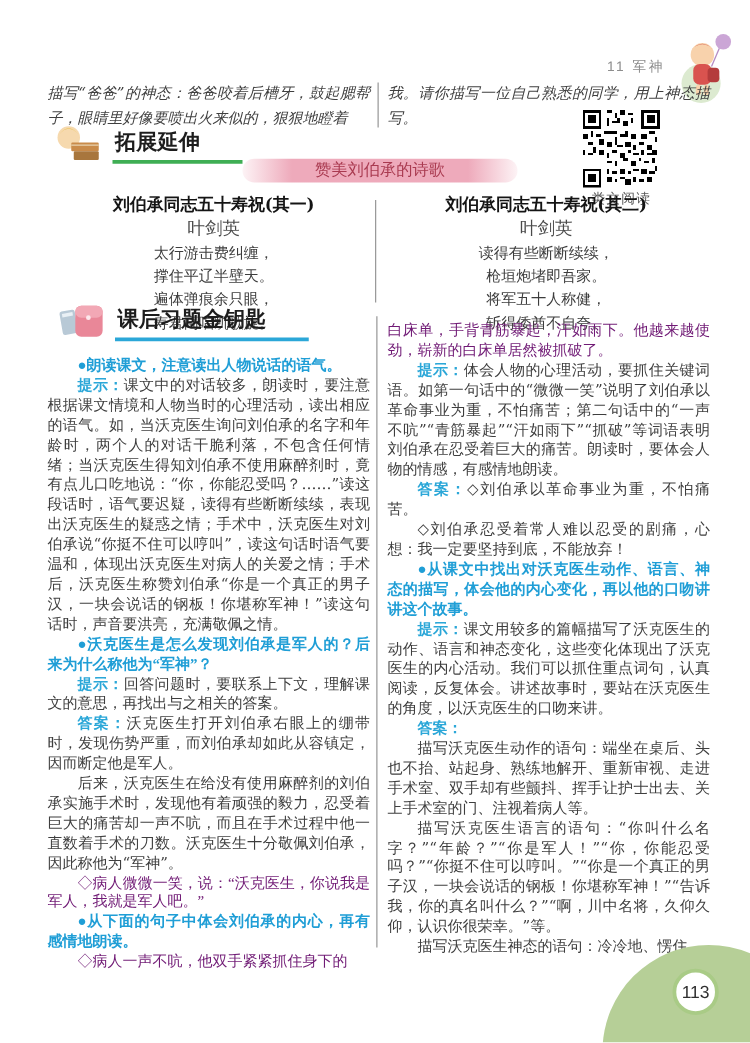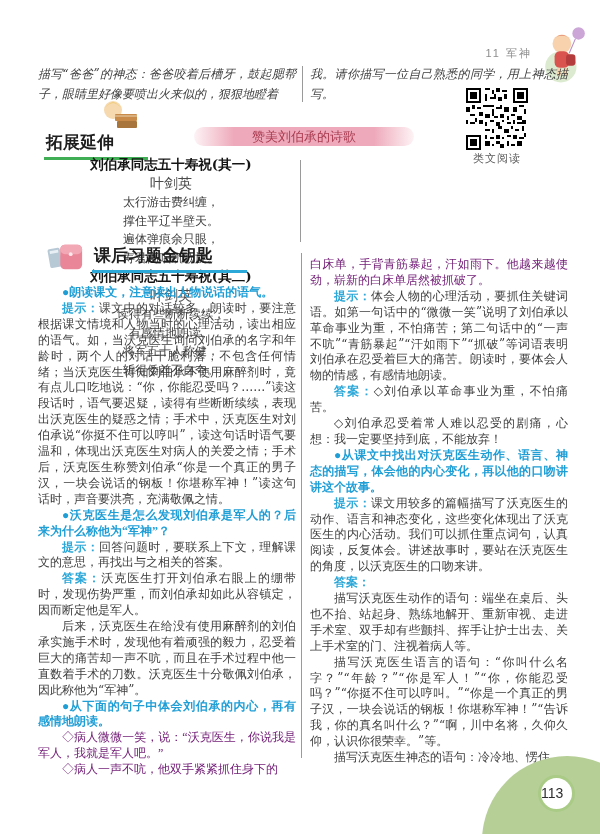--- a/index.html
+++ b/index.html
@@ -10,36 +10,36 @@
   .lesson-header{position:absolute;top:46px;right:68px;font-size:11px;color:#8d8d8d;
         font-family:"Liberation Sans",sans-serif;letter-spacing:2px;}
   .mascot{position:absolute;top:24px;right:12px;width:48px;height:60px;}
 
   
   .top-row{position:absolute;top:64px;left:38px;width:532px;display:flex;}
   .top-col{width:258px;font-size:12px;line-height:20px;text-align:justify;color:#3f3f3f;font-style:italic;}
   .top-divider{width:1px;background:#9a9a9a;margin:2px 7px 2px 6px;}
 
   
-  .ext-header{position:absolute;top:99px;left:44px;display:flex;align-items:flex-end;flex-direction:column;}
+  .ext-header{position:absolute;top:99px;left:44px;display:flex;align-items:flex-end;}
   .section-icon{width:38px;height:32px;margin-right:8px;}
   .section-title{font-size:17px;font-weight:bold;color:#1d1d1d;padding:0 34px 3px 2px;}
   .u-green{border-bottom:3px solid #3fae54;}
   .u-blue{border-bottom:3px solid #2ba7d8;}
 
   .banner{position:absolute;top:127px;left:194px;width:220px;height:19px;border-radius:10px;
         background:linear-gradient(90deg,rgba(242,176,192,.15),#eeaabb 18%,#eeaabb 82%,rgba(242,176,192,.15));
         text-align:center;line-height:19px;font-size:13px;font-weight:normal;color:#a93a50;
         font-family:"DejaVu Serif",serif;}
 
   .qr-box{position:absolute;top:88px;left:466px;width:62px;text-align:center;}
   .qr-box svg{width:62px;height:62px;display:block;}
   .qr-label{font-size:11px;color:#5a5a5a;margin-top:1px;letter-spacing:1px;text-align:center;}
 
-  .poems{position:absolute;top:155px;left:38px;width:532px;display:flex;text-align:center;flex-direction:column;}
+  .poems{position:absolute;top:155px;left:38px;width:532px;display:flex;text-align:center;}
   .poem{width:50%;}
   .poem-title{font-size:13.5px;font-weight:bold;color:#141414;line-height:18px;}
   .poem-author{font-size:14px;color:#4a4a4a;line-height:17px;margin:2px 0 1px;}
   .poem-line{font-size:12px;line-height:18.5px;color:#3d3d3d;}
   .poem-divider{position:absolute;left:300px;top:160px;width:1px;height:82px;background:#9a9a9a;}
 
   
   .ex-header{position:absolute;top:241px;left:46px;display:flex;align-items:flex-end;}
   .col-divider{position:absolute;left:301px;top:253px;width:1px;height:505px;background:#9a9a9a;}
   .col{position:absolute;width:258px;}
@@ -48,21 +48,21 @@
   .para{margin:0;font-size:12px;line-height:15.9px;text-align:justify;text-indent:2em;color:#3e3e3e;}
   .q{color:#1f9ed6;font-family:Liberation Serif, serif;font-weight:bold;font-size:12px;}
   .quote{color:#701a75;font-family:Liberation Serif, serif;}
   .noindent{text-indent:0;}
   .lbl{color:#2ba7d8;font-family:"Liberation Sans",sans-serif;font-weight:bold;}
 
   
   .corner-dome{position:absolute;width:170px;height:170px;border-radius:50%;
         background:#b6cf97;right:-52px;bottom:-92px;}
   .page-num{position:absolute;right:25px;bottom:22px;width:31px;height:31px;border:3px solid #a9cb86;
-        border-radius:50%;background:#fff;line-height:31px;font-size:14px;
+        border-radius:50%;background:#fff;text-align:center;line-height:31px;font-size:14px;
         color:#2f2f2f;font-family:"Liberation Sans",sans-serif;}
 </style>
 </head>
 <body>
 
 <div class="page">
 
   <div class="lesson-header">11  军神</div>
   <div class="mascot">
     <svg viewBox="0 0 46 58">
@@ -188,21 +188,21 @@
       <div class="poem-author">叶剑英</div>
       <div class="poem-line">太行游击费纠缠，</div>
       <div class="poem-line">撑住平辽半壁天。</div>
       <div class="poem-line">遍体弹痕余只眼，</div>
       <div class="poem-line">寿君高唱凯歌旋。</div>
     </div>
     <div class="poem">
       <div class="poem-title">刘伯承同志五十寿祝(其二)</div>
       <div class="poem-author">叶剑英</div>
       <div class="poem-line">读得有些断断续续，</div>
-      <div class="poem-line">有感情地朗读。</div>
+      <div class="poem-line">枪垣炮堵即吾家。</div>
       <div class="poem-line">将军五十人称健，</div>
       <div class="poem-line">斩得倭酋不自夸。</div>
     </div>
   </div>
   <div class="poem-divider"></div>
 
   <div class="ex-header">
     <svg class="section-icon" viewBox="0 0 40 32">
       <rect x="3" y="7" width="13" height="20" rx="2" fill="#b8c9d6" transform="rotate(-10 9 17)"></rect>
       <rect x="5" y="9" width="9" height="3" fill="#e9f0f5" transform="rotate(-10 9 17)"></rect>
@@ -215,22 +215,22 @@
 
   <div class="col-divider"></div>
 
   <div class="col col-left">
     <p class="para q">●朗读课文，注意读出人物说话的语气。</p>
     <p class="para"><span class="lbl">提示：</span><span>课文中的对话较多，朗读时，要注意根据课文情境和人物当时的心理活动，读出相应的语气。如，当沃克医生询问刘伯承的名字和年龄时，两个人的对话干脆利落，不包含任何情绪；当沃克医生得知刘伯承不使用麻醉剂时，竟有点儿口吃地说：“你，你能忍受吗？……”读这段话时，语气要迟疑，读得有些断断续续，表现出沃克医生的疑惑之情；手术中，沃克医生对刘伯承说“你挺不住可以哼叫”，读这句话时语气要温和，体现出沃克医生对病人的关爱之情；手术后，沃克医生称赞刘伯承“你是一个真正的男子汉，一块会说话的钢板！你堪称军神！”读这句话时，声音要洪亮，充满敬佩之情。</span></p>
     <p class="para q">●沃克医生是怎么发现刘伯承是军人的？后来为什么称他为“军神”？</p>
     <p class="para"><span class="lbl">提示：</span><span>回答问题时，要联系上下文，理解课文的意思，再找出与之相关的答案。</span></p>
     <p class="para"><span class="lbl">答案：</span><span>沃克医生打开刘伯承右眼上的绷带时，发现伤势严重，而刘伯承却如此从容镇定，因而断定他是军人。</span></p>
     <p class="para">后来，沃克医生在给没有使用麻醉剂的刘伯承实施手术时，发现他有着顽强的毅力，忍受着巨大的痛苦却一声不吭，而且在手术过程中他一直数着手术的刀数。沃克医生十分敬佩刘伯承，因此称他为“军神”。</p>
+    <p class="para quote">◇病人微微一笑，说：“沃克医生，你说我是军人，我就是军人吧。”</p>
     <p class="para q">●从下面的句子中体会刘伯承的内心，再有感情地朗读。</p>
-    <p class="para quote">◇病人微微一笑，说：“沃克医生，你说我是军人，我就是军人吧。”</p>
     <p class="para quote">◇病人一声不吭，他双手紧紧抓住身下的</p>
   </div>
 
   <div class="col col-right">
     <p class="para quote noindent">白床单，手背青筋暴起，汗如雨下。他越来越使劲，崭新的白床单居然被抓破了。</p>
     <p class="para"><span class="lbl">提示：</span><span>体会人物的心理活动，要抓住关键词语。如第一句话中的“微微一笑”说明了刘伯承以革命事业为重，不怕痛苦；第二句话中的“一声不吭”“青筋暴起”“汗如雨下”“抓破”等词语表明刘伯承在忍受着巨大的痛苦。朗读时，要体会人物的情感，有感情地朗读。</span></p>
     <p class="para"><span class="lbl">答案：</span><span>◇刘伯承以革命事业为重，不怕痛苦。</span></p>
     <p class="para">◇刘伯承忍受着常人难以忍受的剧痛，心想：我一定要坚持到底，不能放弃！</p>
     <p class="para q">●从课文中找出对沃克医生动作、语言、神态的描写，体会他的内心变化，再以他的口吻讲讲这个故事。</p>
     <p class="para"><span class="lbl">提示：</span><span>课文用较多的篇幅描写了沃克医生的动作、语言和神态变化，这些变化体现出了沃克医生的内心活动。我们可以抓住重点词句，认真阅读，反复体会。讲述故事时，要站在沃克医生的角度，以沃克医生的口吻来讲。</span></p>

